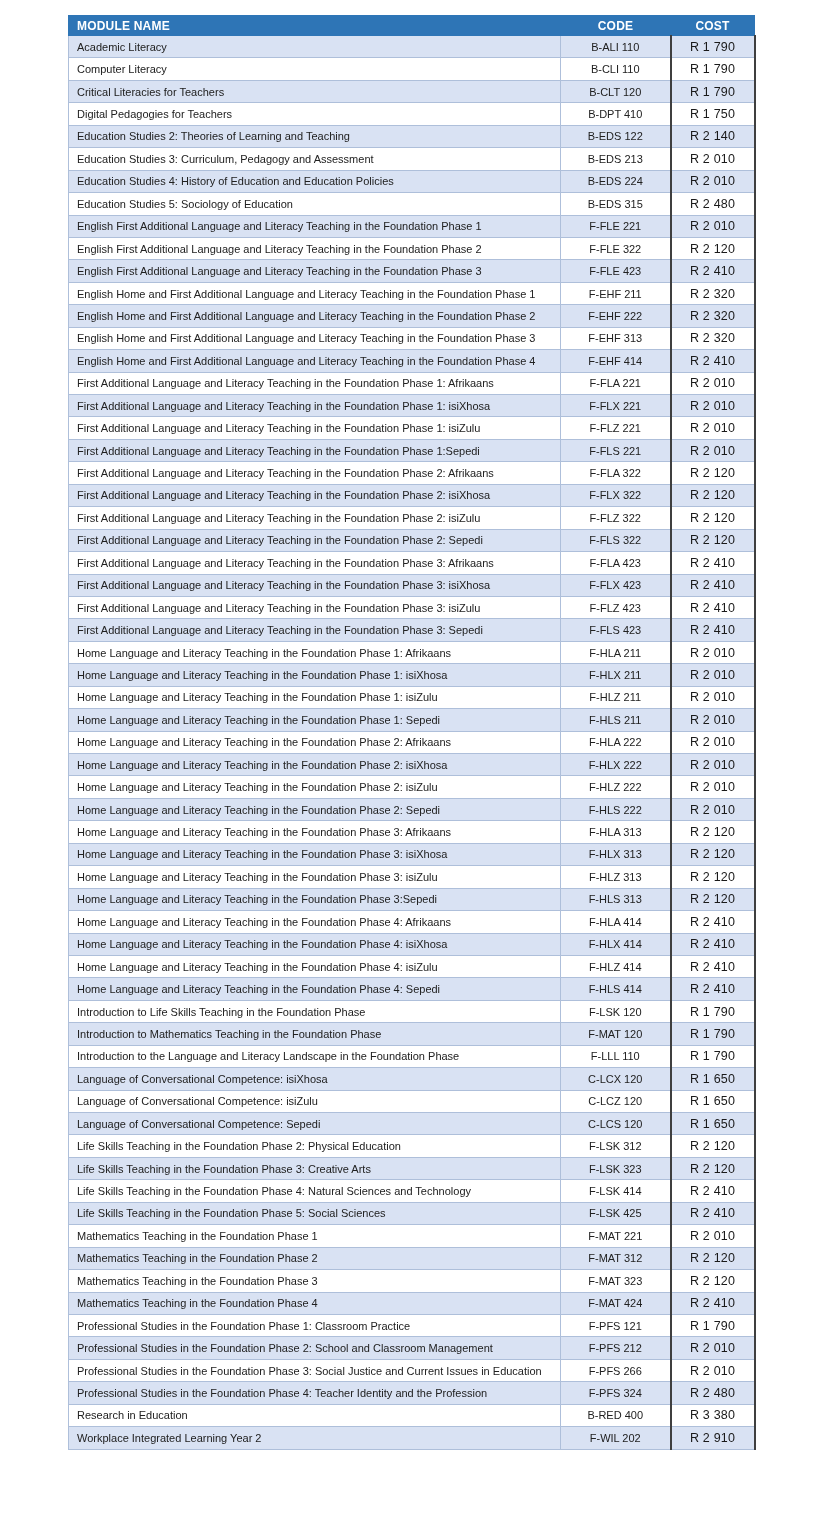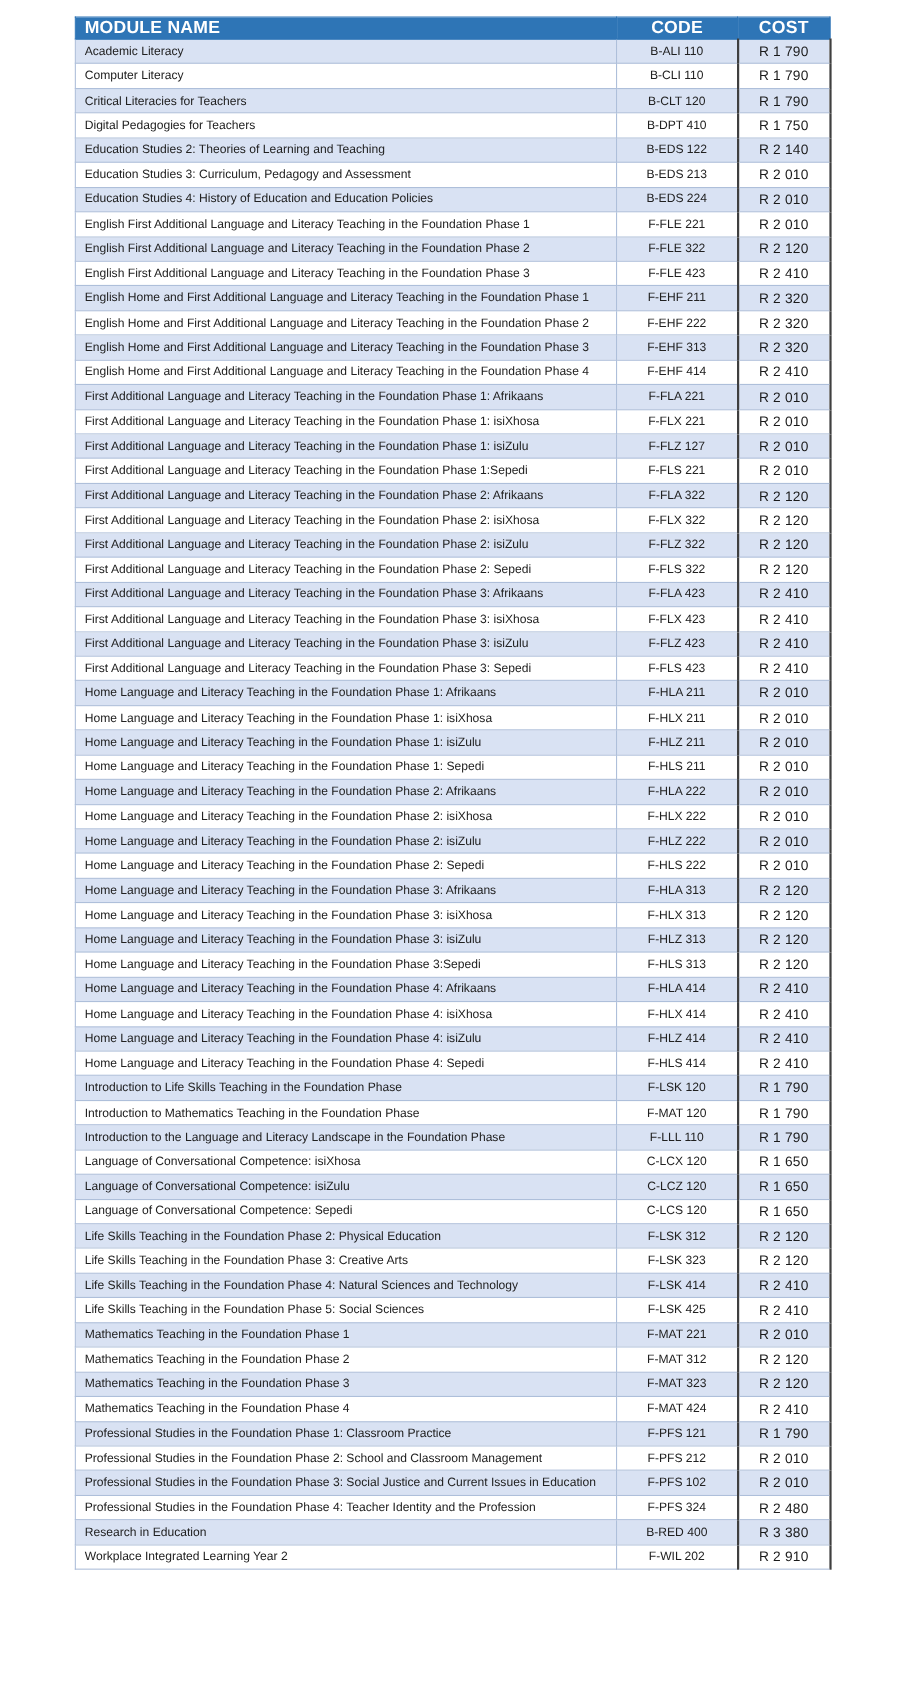--- a/index.html
+++ b/index.html
@@ -22,21 +22,21 @@
     width: 100%;
   }
   col.c-module { width: 492px; }
   col.c-code   { width: 110px; }
   col.c-cost   { width: 84px; }
 
   thead th {
     background: #2E75B6;
     color: #ffffff;
     font-weight: bold;
-    font-size: 16px;
+    font-size: 12px;
     height: 19px;
     padding: 0;
     border: 1px solid #2E75B6;
     letter-spacing: 0.2px;
   }
   thead th.module { text-align: left; padding-left: 8px; }
   thead th.code, thead th.cost { text-align: center; }
 
   tbody td {
     height: 21.45px;
@@ -115,20 +115,25 @@
     <td class="code">B-EDS 213</td>
     <td class="cost">R 2 010</td>
   </tr>
 
   <tr>
     <td class="module">Education Studies 4: History of Education and Education Policies</td>
     <td class="code">B-EDS 224</td>
     <td class="cost">R 2 010</td>
   </tr>
 
+  <tr>
+    <td class="module">Education Studies 5: Sociology of Education</td>
+    <td class="code">B-EDS 315</td>
+    <td class="cost">R 2 480</td>
+  </tr>
 
   <tr>
     <td class="module">English First Additional Language and Literacy Teaching in the Foundation Phase 1</td>
     <td class="code">F-FLE 221</td>
     <td class="cost">R 2 010</td>
   </tr>
 
   <tr>
     <td class="module">English First Additional Language and Literacy Teaching in the Foundation Phase 2</td>
     <td class="code">F-FLE 322</td>
@@ -172,21 +177,21 @@
   </tr>
 
   <tr>
     <td class="module">First Additional Language and Literacy Teaching in the Foundation Phase 1: isiXhosa</td>
     <td class="code">F-FLX 221</td>
     <td class="cost">R 2 010</td>
   </tr>
 
   <tr>
     <td class="module">First Additional Language and Literacy Teaching in the Foundation Phase 1: isiZulu</td>
-    <td class="code">F-FLZ 127</td>
+    <td class="code">F-FLZ 221</td>
     <td class="cost">R 2 010</td>
   </tr>
 
   <tr>
     <td class="module">First Additional Language and Literacy Teaching in the Foundation Phase 1:Sepedi</td>
     <td class="code">F-FLS 221</td>
     <td class="cost">R 2 010</td>
   </tr>
 
   <tr>
@@ -426,21 +431,21 @@
   </tr>
 
   <tr>
     <td class="module">Professional Studies in the Foundation Phase 2: School and Classroom Management</td>
     <td class="code">F-PFS 212</td>
     <td class="cost">R 2 010</td>
   </tr>
 
   <tr>
     <td class="module">Professional Studies in the Foundation Phase 3: Social Justice and Current Issues in Education</td>
-    <td class="code">F-PFS 102</td>
+    <td class="code">F-PFS 266</td>
     <td class="cost">R 2 010</td>
   </tr>
 
   <tr>
     <td class="module">Professional Studies in the Foundation Phase 4: Teacher Identity and the Profession</td>
     <td class="code">F-PFS 324</td>
     <td class="cost">R 2 480</td>
   </tr>
 
   <tr>

